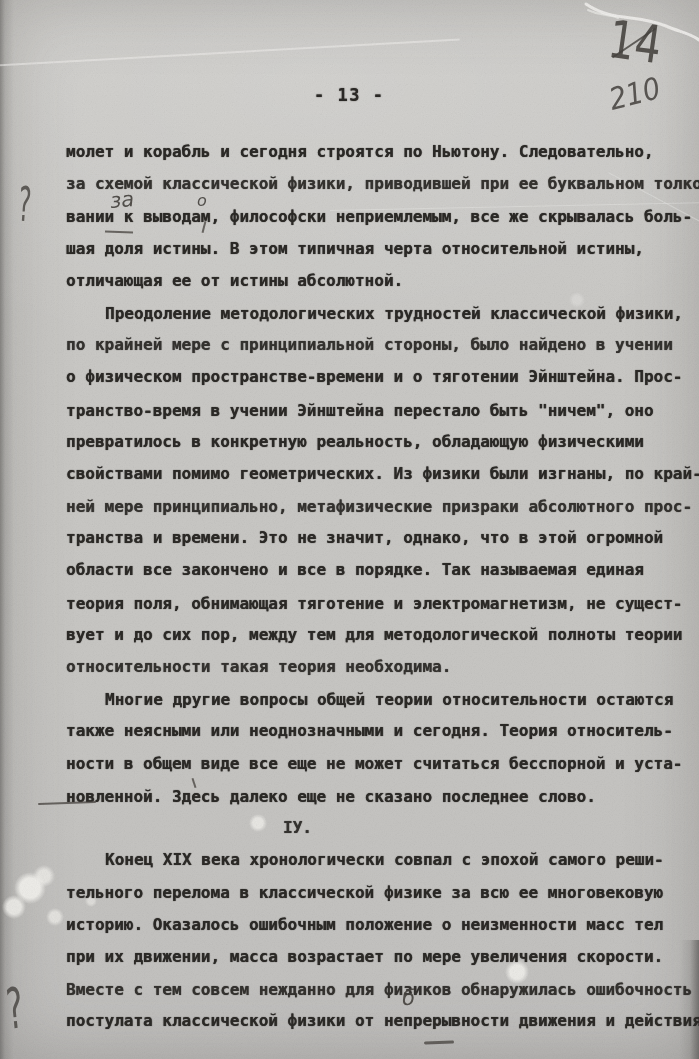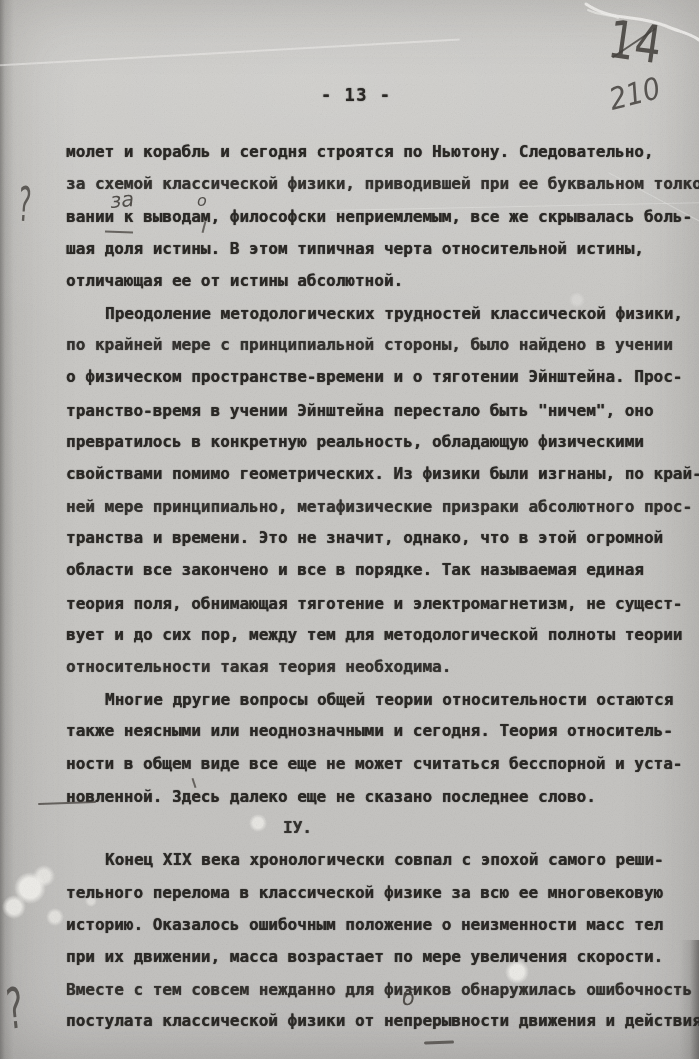--- a/index.html
+++ b/index.html
@@ -32,21 +32,21 @@
       radial-gradient(circle at 517px 972px, rgba(240,239,235,0.9) 0 7px, rgba(240,239,235,0) 12px),
       radial-gradient(circle at 258px 823px, rgba(238,237,233,0.85) 0 5px, rgba(238,237,233,0) 9px),
       radial-gradient(circle at 577px 300px, rgba(230,229,226,0.5) 0 4px, rgba(230,229,226,0) 8px);
   }
   .crease{position:absolute;background:rgba(240,239,236,0.55);pointer-events:none;}
   .crease-1{left:-20px;top:52px;width:480px;height:1.5px;transform:rotate(-3.2deg);}
   .crease-2{left:330px;top:206px;width:380px;height:1px;transform:rotate(-1.2deg);background:rgba(238,237,234,0.4);}
   .crease-3{left:602px;top:198px;width:110px;height:1px;transform:rotate(28deg);background:rgba(236,235,232,0.45);}
 
   .pagenum{
-    position:absolute;left:321px;top:85px;
+    position:absolute;left:314px;top:85px;
     font:bold 17px "DejaVu Sans Mono",monospace;
     letter-spacing:1.5px;
     color:#2b2926;
     text-shadow:0 0 1.2px rgba(43,41,38,0.9);
   }
 
   .typed{
     position:absolute;left:66px;top:136px;width:700px;
     color:#2b2926;
     font:bold 16px "DejaVu Sans Mono",monospace;

